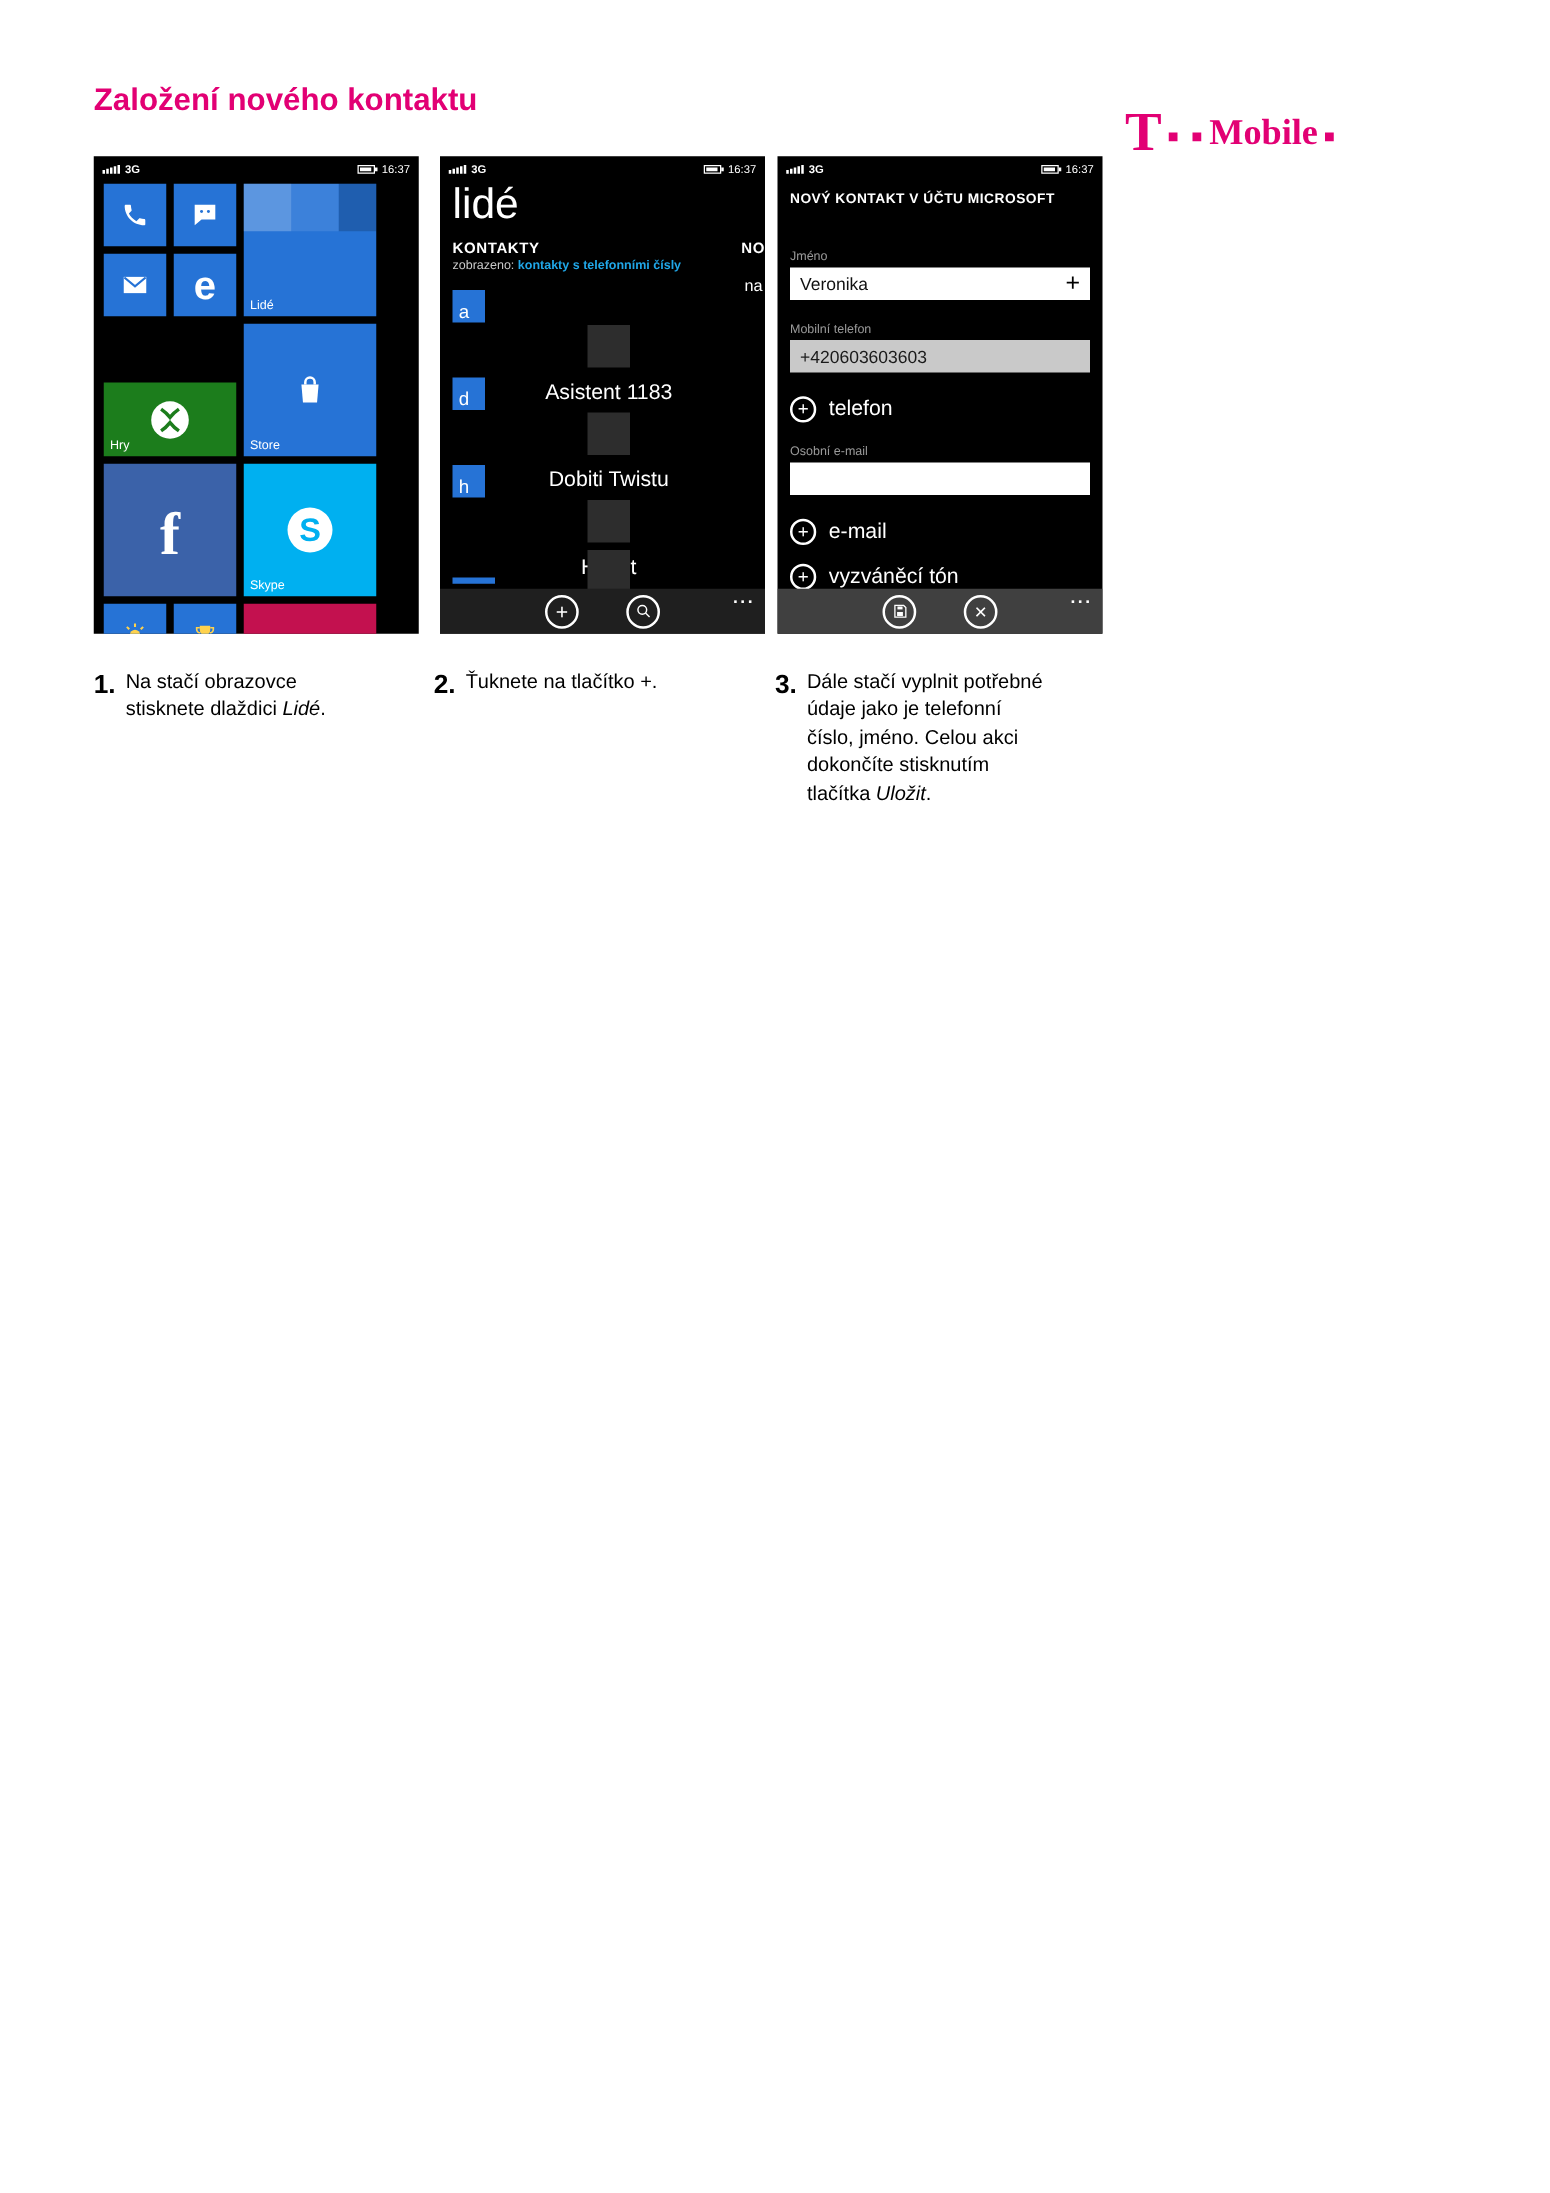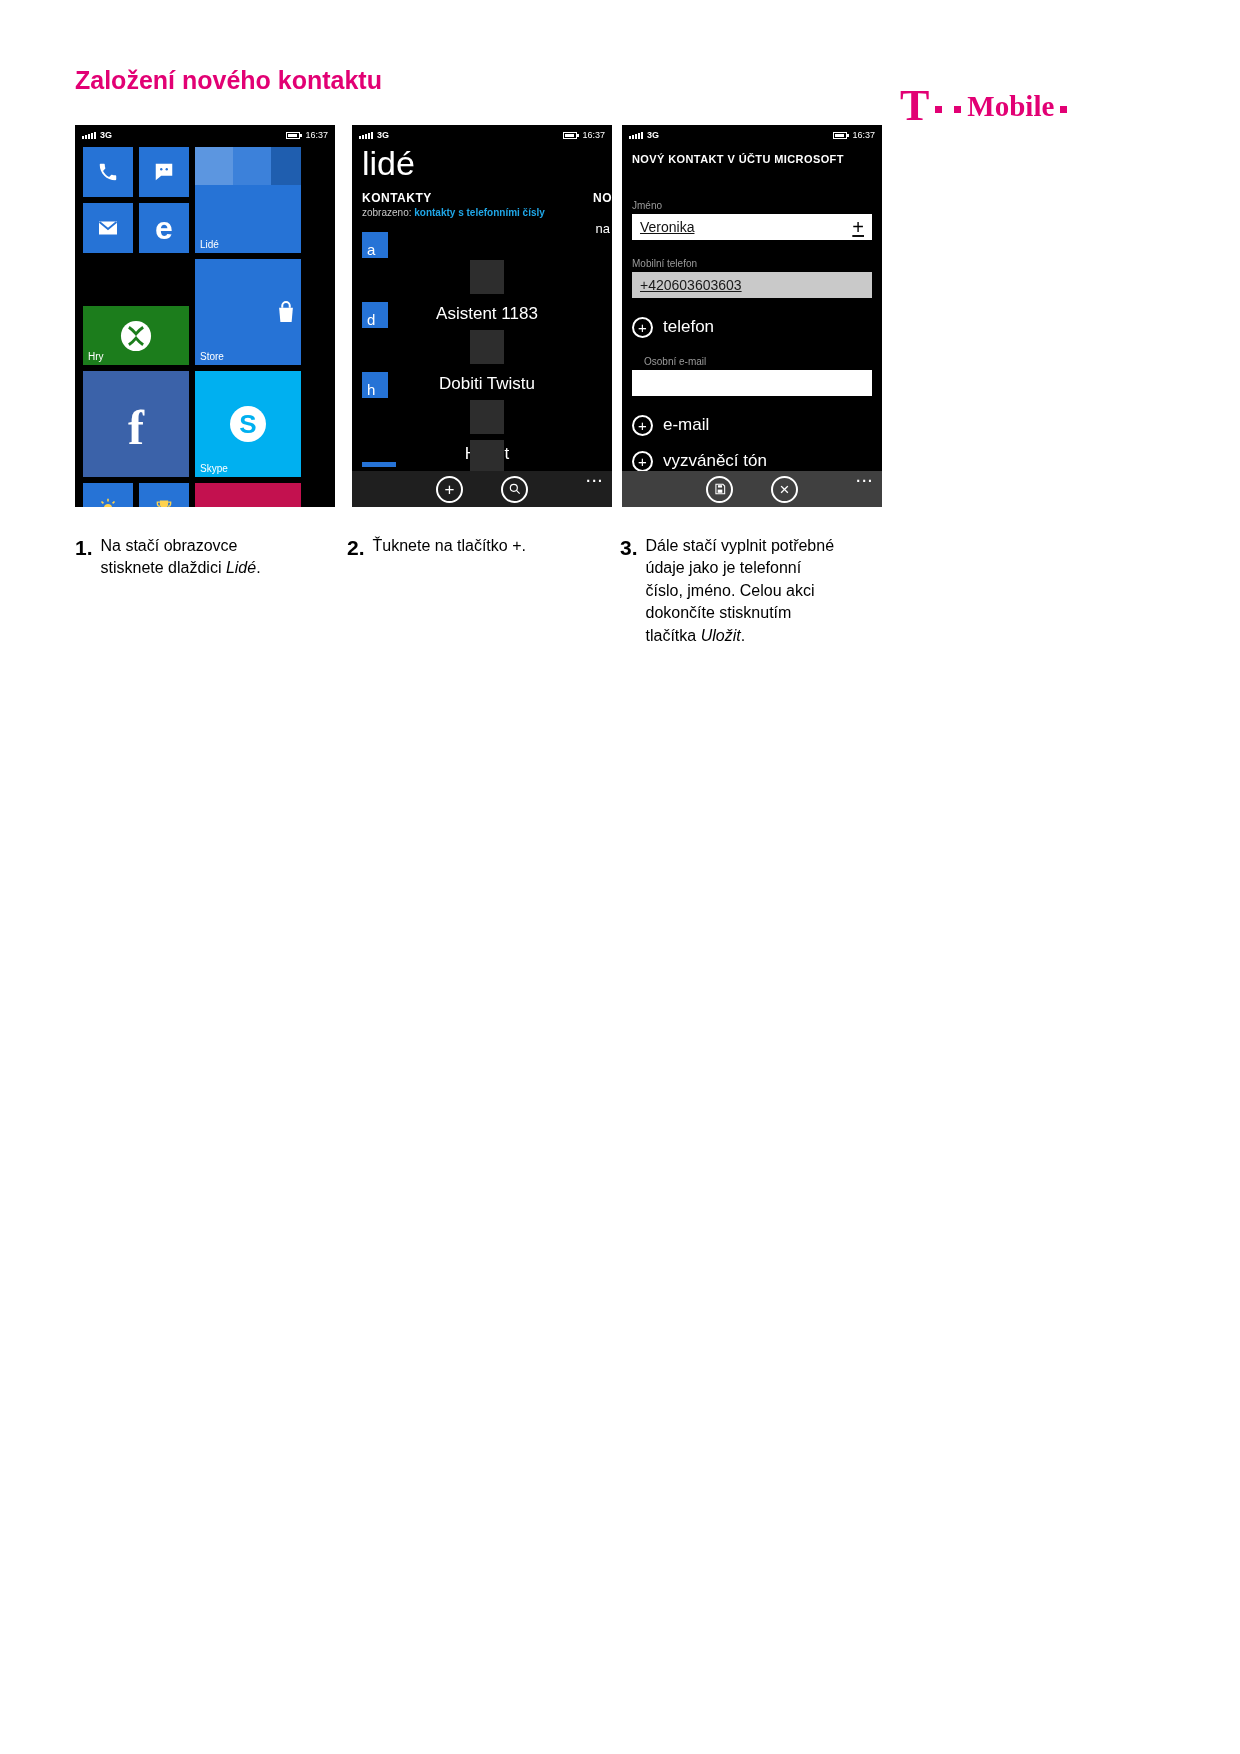--- a/index.html
+++ b/index.html
@@ -57,21 +57,21 @@
     grid-auto-rows:50px; gap:6px; padding:6px 0 0 8px;
   }
   .tile { position:relative; background:#2673d6; display:flex; align-items:center; justify-content:center; }
   .tile .label { position:absolute; left:5px; bottom:3px; font-size:10px; color:#fff; }
   .t-phone   { grid-area:1/1; }
   .t-msg     { grid-area:1/2; }
   .t-lide    { grid-area:1/3/3/5; }
   .t-email   { grid-area:2/1; }
   .t-ie      { grid-area:2/2; }
   .t-hry     { grid-area:3/1/5/3; background:#1c7d1c;margin-top:47px; }
-  .t-store   { grid-area:3/3/5/5;justify-content:flex-end; }
+  .t-store   { grid-area:3/3/5/5; }
   .t-fb      { grid-area:5/1/7/3; background:#3b62a9; }
   .t-skype   { grid-area:5/3/7/5; background:#00b0f0; }
   .t-weather { grid-area:7/1; }
   .t-trophy  { grid-area:7/2; }
   .t-magenta { grid-area:7/3/9/5; background:#c3114f; }
 
   .mosaic { position:absolute; display:block; }
   .m1 { left:0; top:0; width:38px; height:38px; background:rgba(255,255,255,.25); }
   .m2 { left:38px; top:0; width:38px; height:38px; background:rgba(255,255,255,.10); }
   .m3 { left:76px; top:0; width:30px; height:38px; background:rgba(0,0,0,.18); }
@@ -114,24 +114,24 @@
     position:absolute; right:8px; top:-2px;
     font-size:14px; font-weight:bold; letter-spacing:2px; color:#fff;
   }
 
   
   .p3-header { padding:12px 10px 0 10px; font-size:11px; font-weight:bold; letter-spacing:.4px; }
   .p3-form { padding:0 10px; }
   .field-label { color:#9a9a9a; font-size:10px; }
   .lbl-name   { margin-top:35px; }
   .lbl-mobile { margin-top:18px; }
-  .lbl-email  { margin-top:16px;margin-left:12px; }
+  .lbl-email  { margin-top:16px; }
   .input {
     height:26px; margin-top:3px; background:#fff; color:#111;
-    display:flex; align-items:center; padding:0 8px; font-size:14px;text-decoration:underline;
+    display:flex; align-items:center; padding:0 8px; font-size:14px;
   }
   .input.gray { background:#c9c9c9; color:#1a1a1a; }
   .input .plus { margin-left:auto; font-size:20px; color:#000; line-height:1; }
   .add-row { display:flex; align-items:center; gap:10px; margin-top:16px; height:26px; font-size:17px; color:#fff; }
   .add-row.tight { margin-top:10px; }
   .add-circle {
     width:21px; height:21px; border:2px solid #fff; border-radius:50%; flex:0 0 auto;
     display:flex; align-items:center; justify-content:center; font-size:15px; line-height:1;
   }
 

